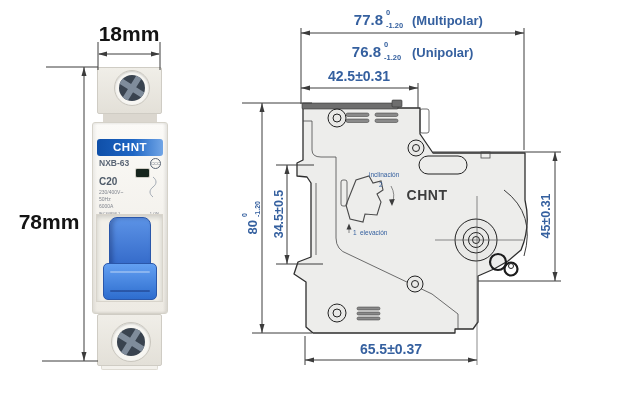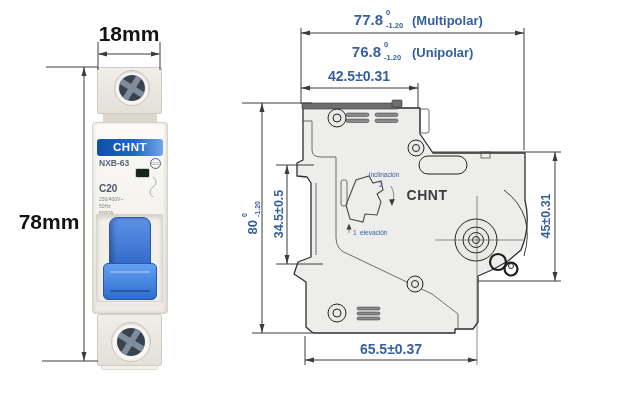--- a/index.html
+++ b/index.html
@@ -74,21 +74,21 @@
 
     <div class="abs brand-band" style="left:97px;top:139px;width:66px;height:17px;">
       <span>CHNT</span>
     </div>
 
     <div class="abs" style="left:99px;top:158px;width:62px;height:56px;">
       <div class="lblrow" style="display:flex;justify-content:space-between;align-items:center;">
         <span style="font-size:8.5px;font-weight:bold;">NXB-63</span>
         <span class="cc-mark">CCC</span>
       </div>
-      <div class="lblrow" style="font-size:10px;font-weight:bold;color:#4e5a68;margin-top:15px;">C20</div>
+      <div class="lblrow" style="font-size:10px;font-weight:bold;color:#4e5a68;margin-top:8px;">C20</div>
       <div class="micro" style="margin-top:3px;">230/400V~</div>
       <div class="micro" style="margin-top:2px;">50Hz</div>
       <div class="micro" style="margin-top:2px;">6000A</div>
       <div class="nano" style="margin-top:3px;">
         <span>IEC60898-1</span>
         <span>1 ON</span>
       </div>
       <div class="nano" style="margin-top:1px;">
         <span>GB/T10963.1</span>
         <span>0 OFF</span>

